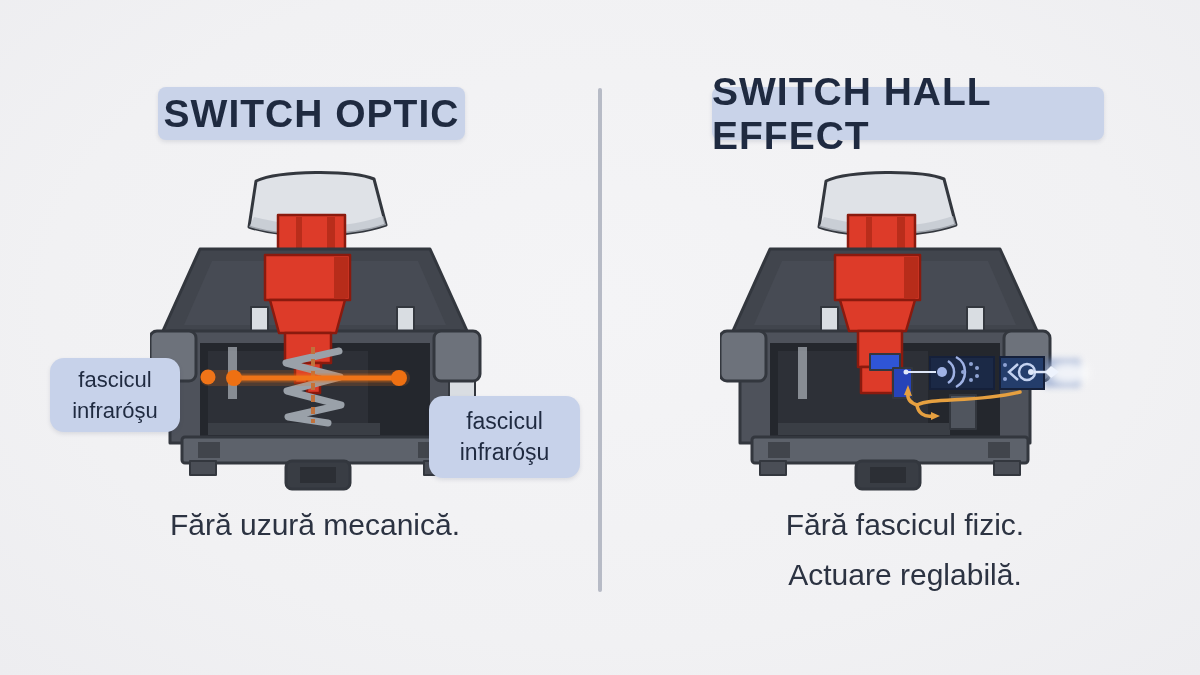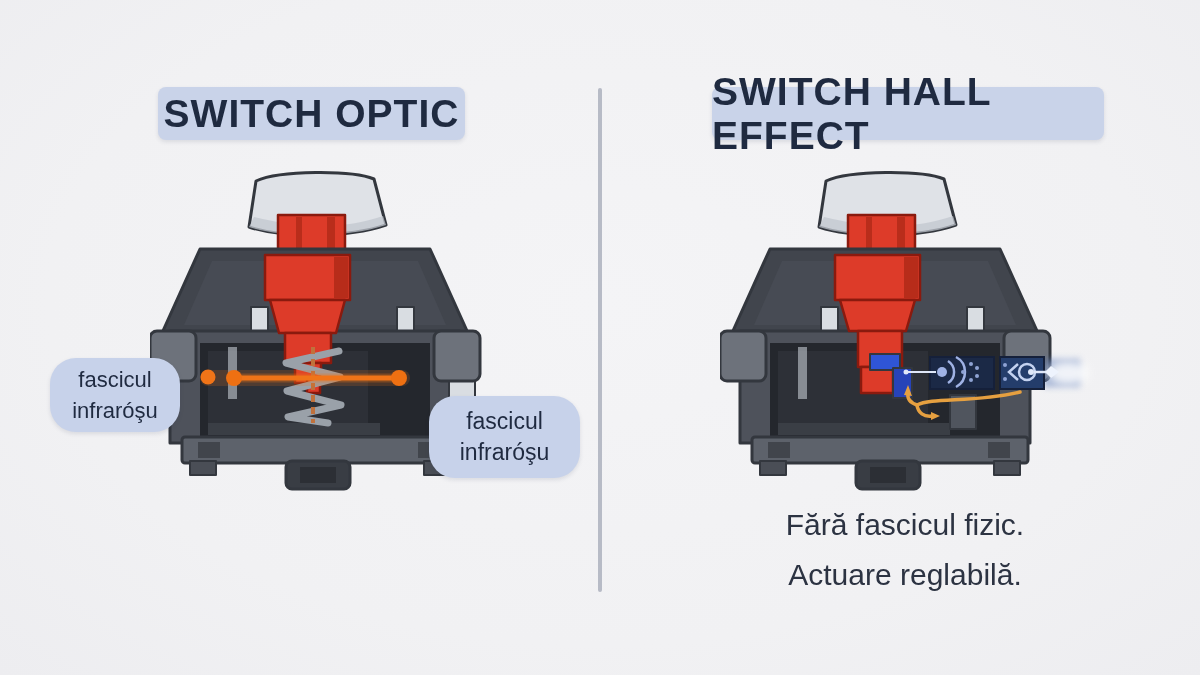--- a/index.html
+++ b/index.html
@@ -24,21 +24,21 @@
   .divider{left:598px;top:88px;width:4px;height:504px;background:var(--divider);border-radius:2px}
   .title-chip{
     height:53px;background:var(--chip_bg);border-radius:8px;
     display:flex;align-items:center;justify-content:center;
     font-weight:bold;font-size:39px;letter-spacing:1px;color:var(--ink);
     box-shadow:0 2px 4px rgba(40,50,80,.12);
   }
   .chip-left{left:158px;top:87px;width:307px}
   .chip-right{left:712px;top:87px;width:392px}
   .beam-label{
-    background:var(--label_bg);border-radius:26px;color:var(--ink);
+    background:var(--label_bg);border-radius:14px;color:var(--ink);
     display:flex;flex-direction:column;align-items:center;justify-content:center;
     font-size:22px;line-height:31px;box-shadow:0 2px 4px rgba(40,50,80,.12);
     text-align:center;
   }
   .label-a{left:50px;top:358px;width:130px;height:74px}
   .label-b{left:429px;top:396px;width:151px;height:82px;font-size:23px}
   .caption{
     width:430px;text-align:center;color:var(--caption_ink);
     font-size:30px;line-height:50px;
   }
@@ -126,20 +126,21 @@
   <div class="abs beam-label label-a">
     <span>fascicul</span>
     <span>infraróşu</span>
   </div>
   <div class="abs beam-label label-b">
     <span>fascicul</span>
     <span>infraróşu</span>
   </div>
 
   <div class="abs caption caption-left">
+    <div>Fără uzură mecanică.</div>
   </div>
 </section>
 
 <section>
 
   <div class="abs title-chip chip-right">SWITCH HALL EFFECT</div>
 
   <svg class="abs" style="left:720px;top:165px" width="430" height="330" viewBox="0 0 430 330">
 
     <g>

